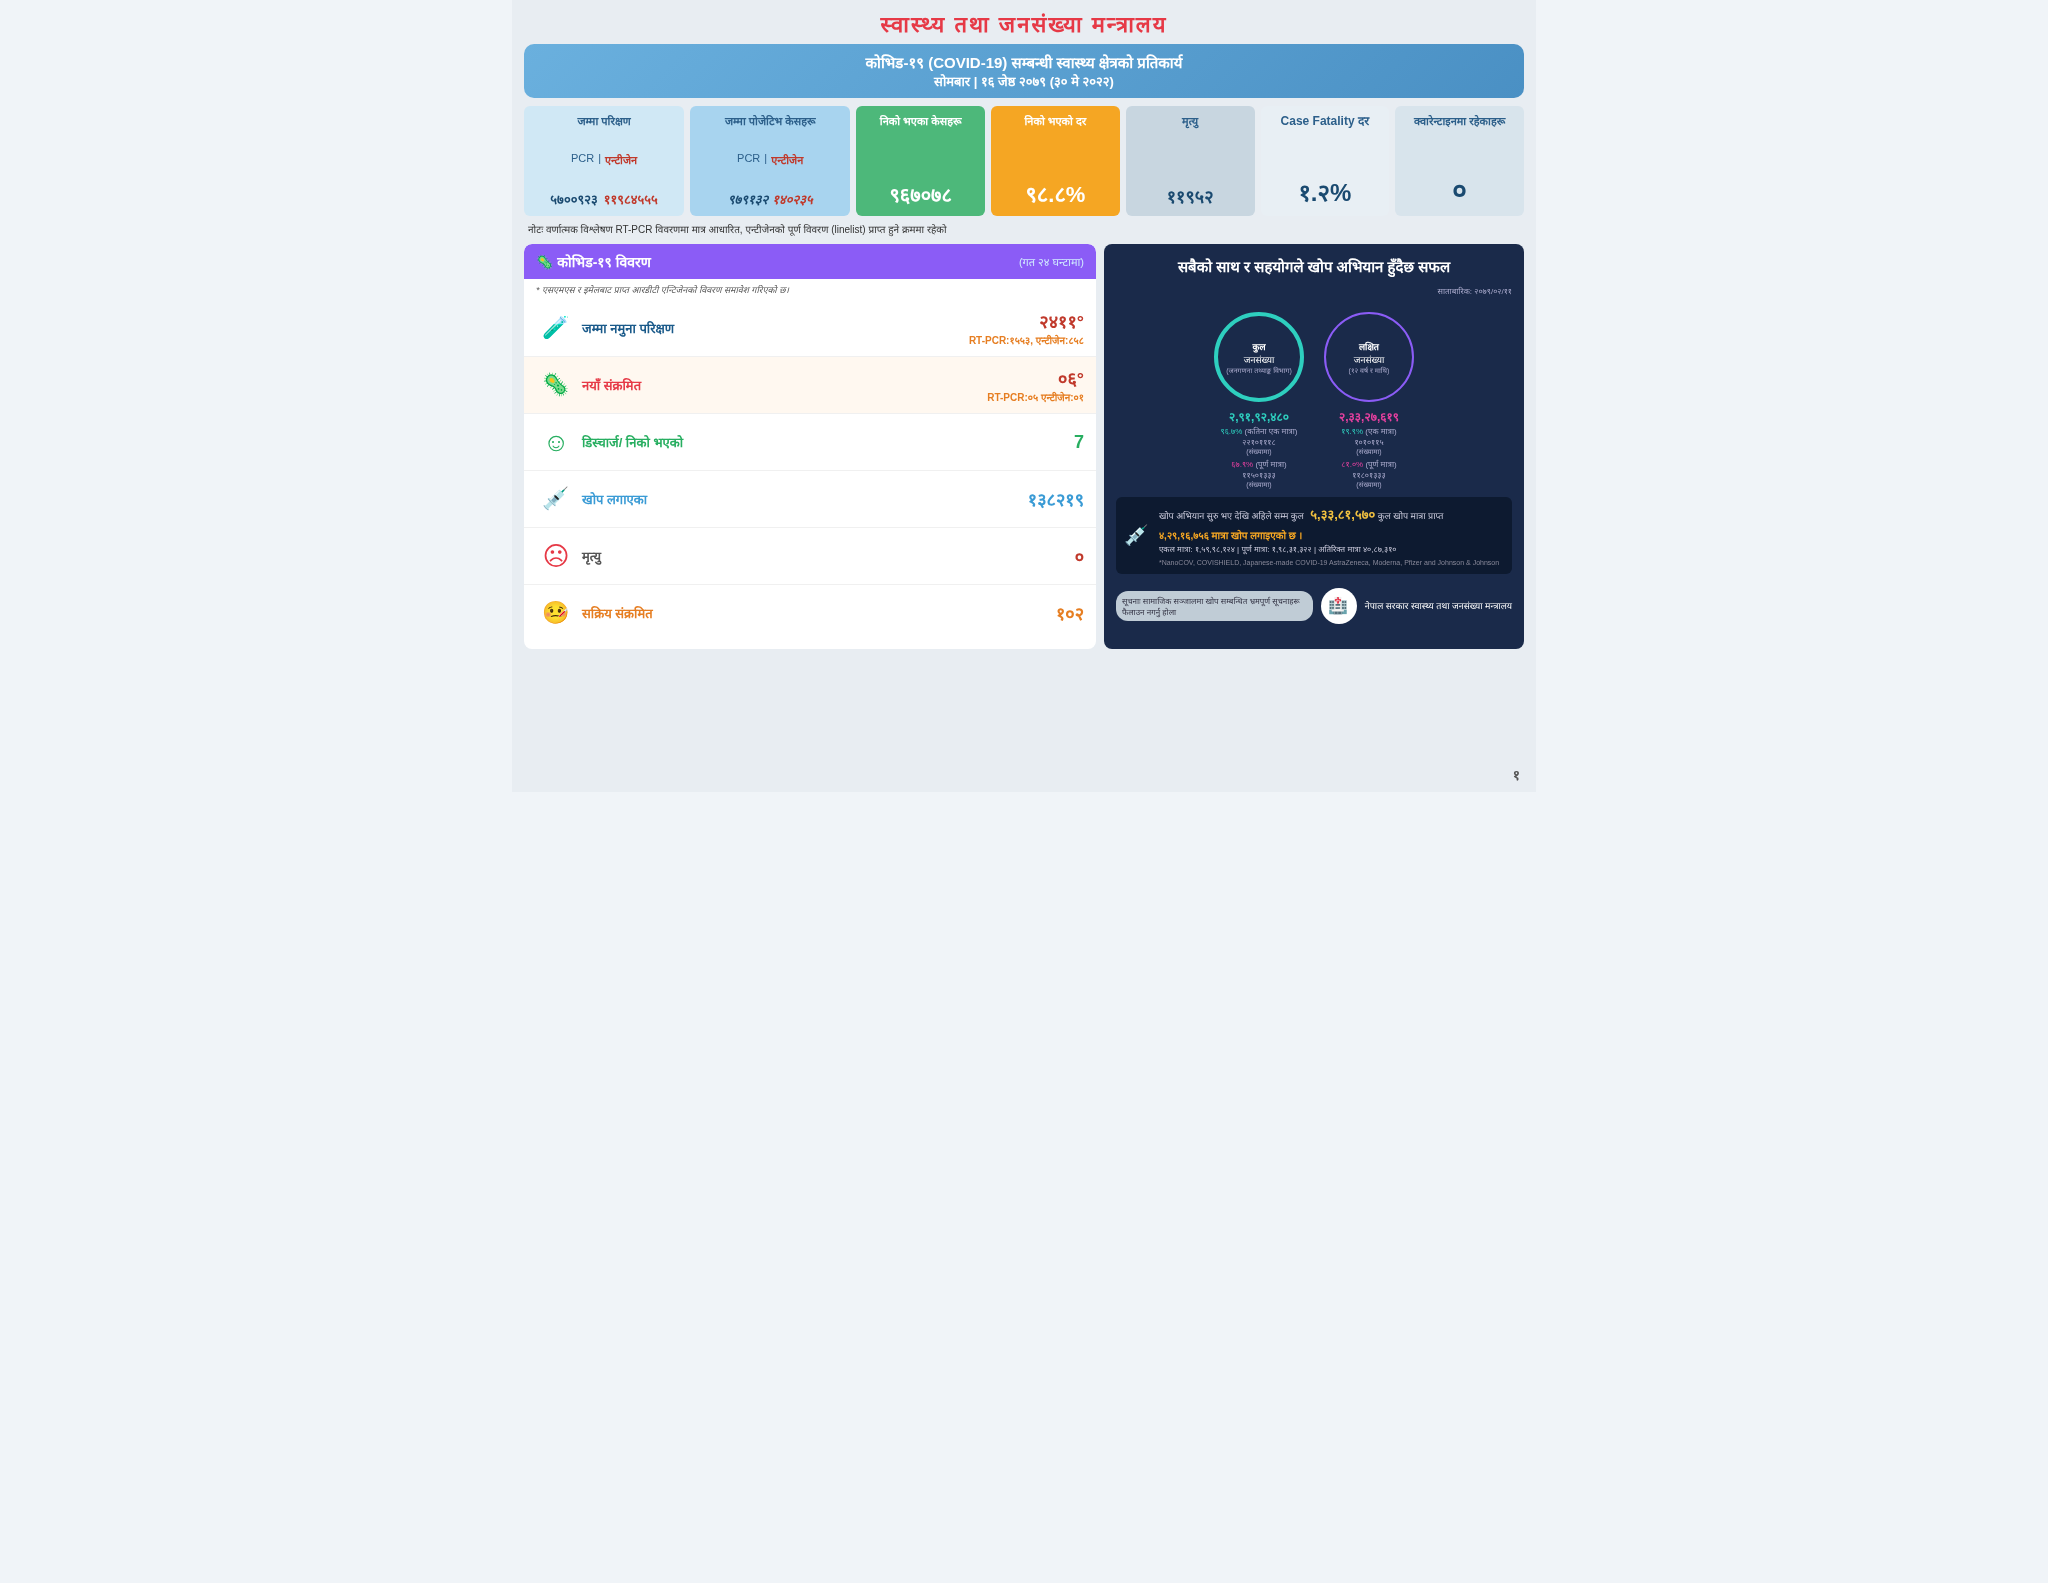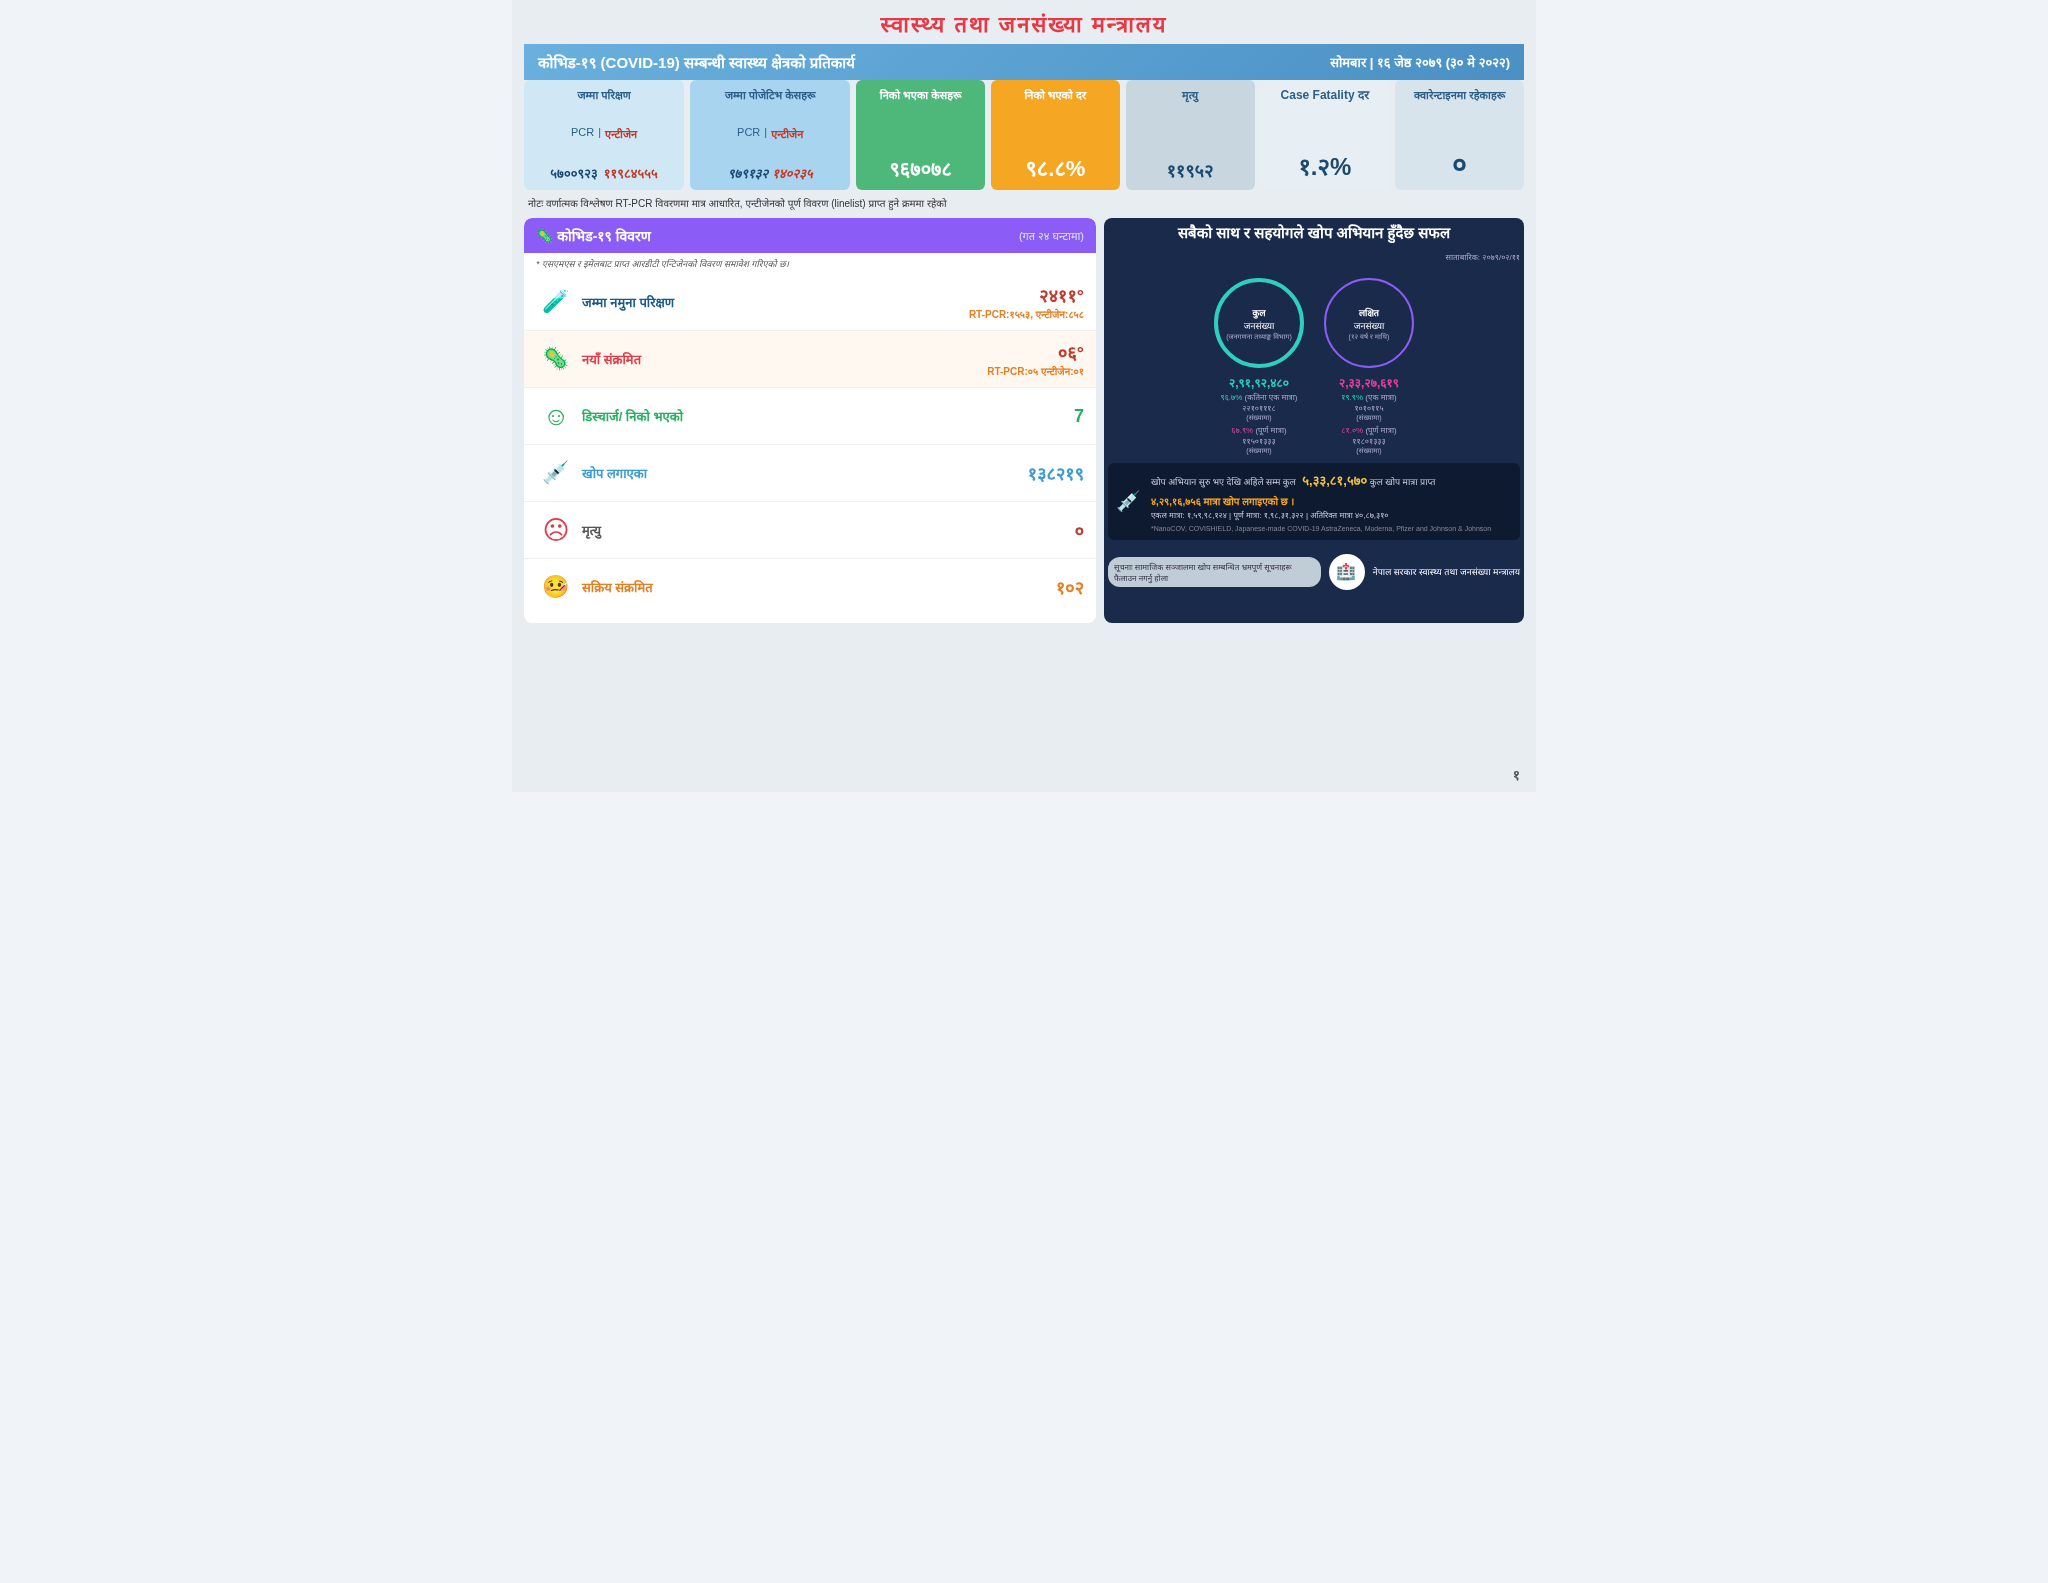--- a/index.html
+++ b/index.html
@@ -23,25 +23,27 @@
       text-align: center;
       color: #e63946;
       font-size: 22px;
       font-weight: bold;
       margin-bottom: 6px;
       letter-spacing: 2px;
     }
 
     .header-bar {
       background: linear-gradient(135deg, #6ab0de 0%, #4a90c4 100%);
-      border-radius: 0;
+      border-radius: 10px;
       padding: 8px 14px;
       display: flex;
       justify-content: space-between;
       align-items: center;
+      margin-bottom: 8px;
+      flex-direction: column;
     }
 
     .header-title {
       color: white;
       font-size: 15px;
       font-weight: bold;
     }
 
     .header-date {
       color: white;
@@ -228,21 +230,21 @@
 
     .detail-right {
       text-align: right;
     }
 
     
     .right-panel {
       width: 420px;
       background: #1a2a4a;
       border-radius: 8px;
-      padding: 4px;
+      padding: 12px;
       display: flex;
       flex-direction: column;
       gap: 8px;
     }
 
     .vaccine-title {
       color: white;
       font-size: 15px;
       font-weight: bold;
       text-align: center;

